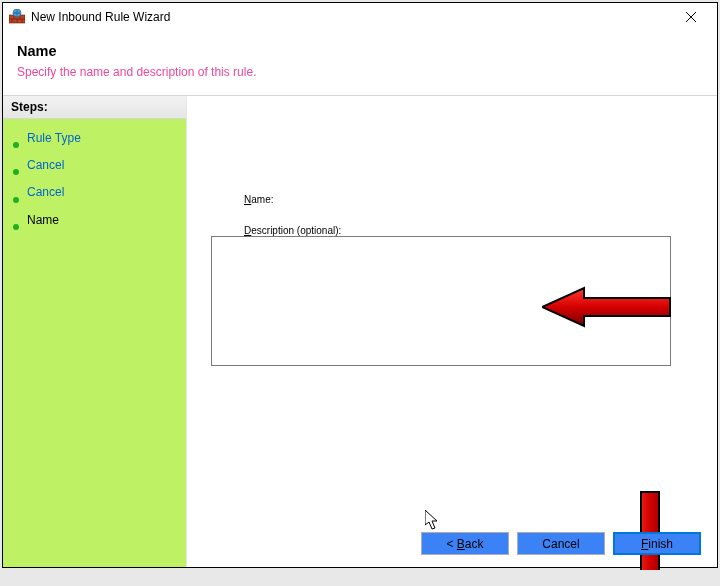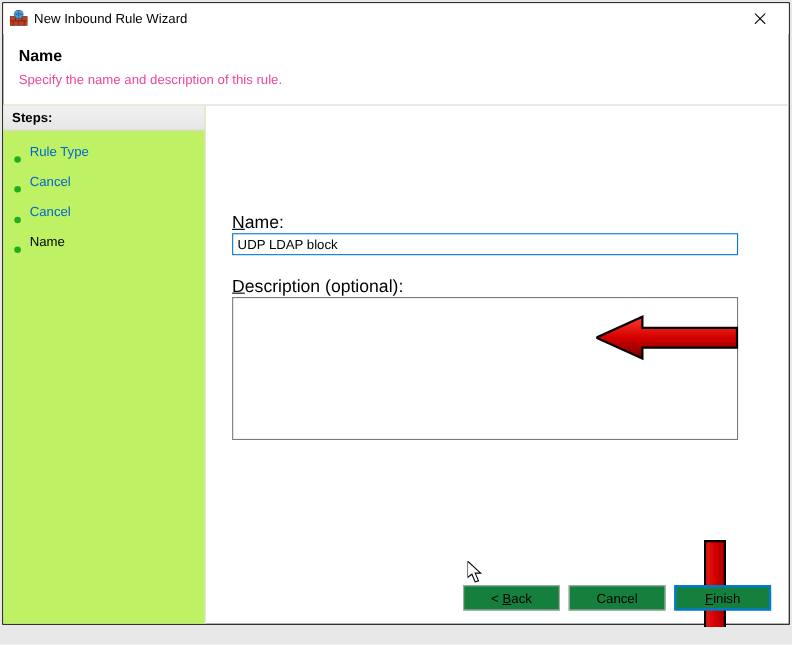--- a/index.html
+++ b/index.html
@@ -113,21 +113,22 @@
   .main {
     flex: 1 1 auto;
     position: relative;
     padding: 0 24px;
     box-sizing: border-box;
   }
 
   .field-label {
     display: block;
     margin-top: 98px;
-    font-size: 16px;
+    font-size: 10px;
+    margin-left: 33px;
   }
 
   .name-input {
     width: 460px;
     height: 20px;
     box-sizing: border-box;
     border: 1px solid #0078d7;
     outline: none;
     padding: 1px 4px;
     font: inherit;
@@ -151,21 +152,21 @@
   .button-row {
     position: absolute;
     right: 16px;
     bottom: 12px;
     display: flex;
     gap: 8px;
   }
   .btn {
     width: 88px;
     height: 23px;
-    background: #15803d;
+    background: #3b82f6;
     border: 1px solid #adadad;
     font: inherit;
     font-size: 12px;
     cursor: pointer;
     padding: 0;
   }
   .btn.default {
     border: 2px solid #0078d7;
     box-sizing: border-box;
   }
@@ -248,21 +249,20 @@
           <span class="bullet"></span>
           <span>Name</span>
         </li>
       </ul>
     </div>
 
     <div class="main">
       <label class="field-label">
         <span style="text-decoration:underline">N</span><span>ame:</span>
       </label>
-      <input class="name-input" type="text" value="UDP LDAP block" style="">
 
       <label class="field-label desc-label">
         <span style="text-decoration:underline">D</span><span>escription (optional):</span>
       </label>
       <textarea class="desc-area" style=""></textarea>
 
       
       <div class="arrow arrow-h">
         <svg width="130" height="46" viewBox="0 0 130 46">
           <defs>

